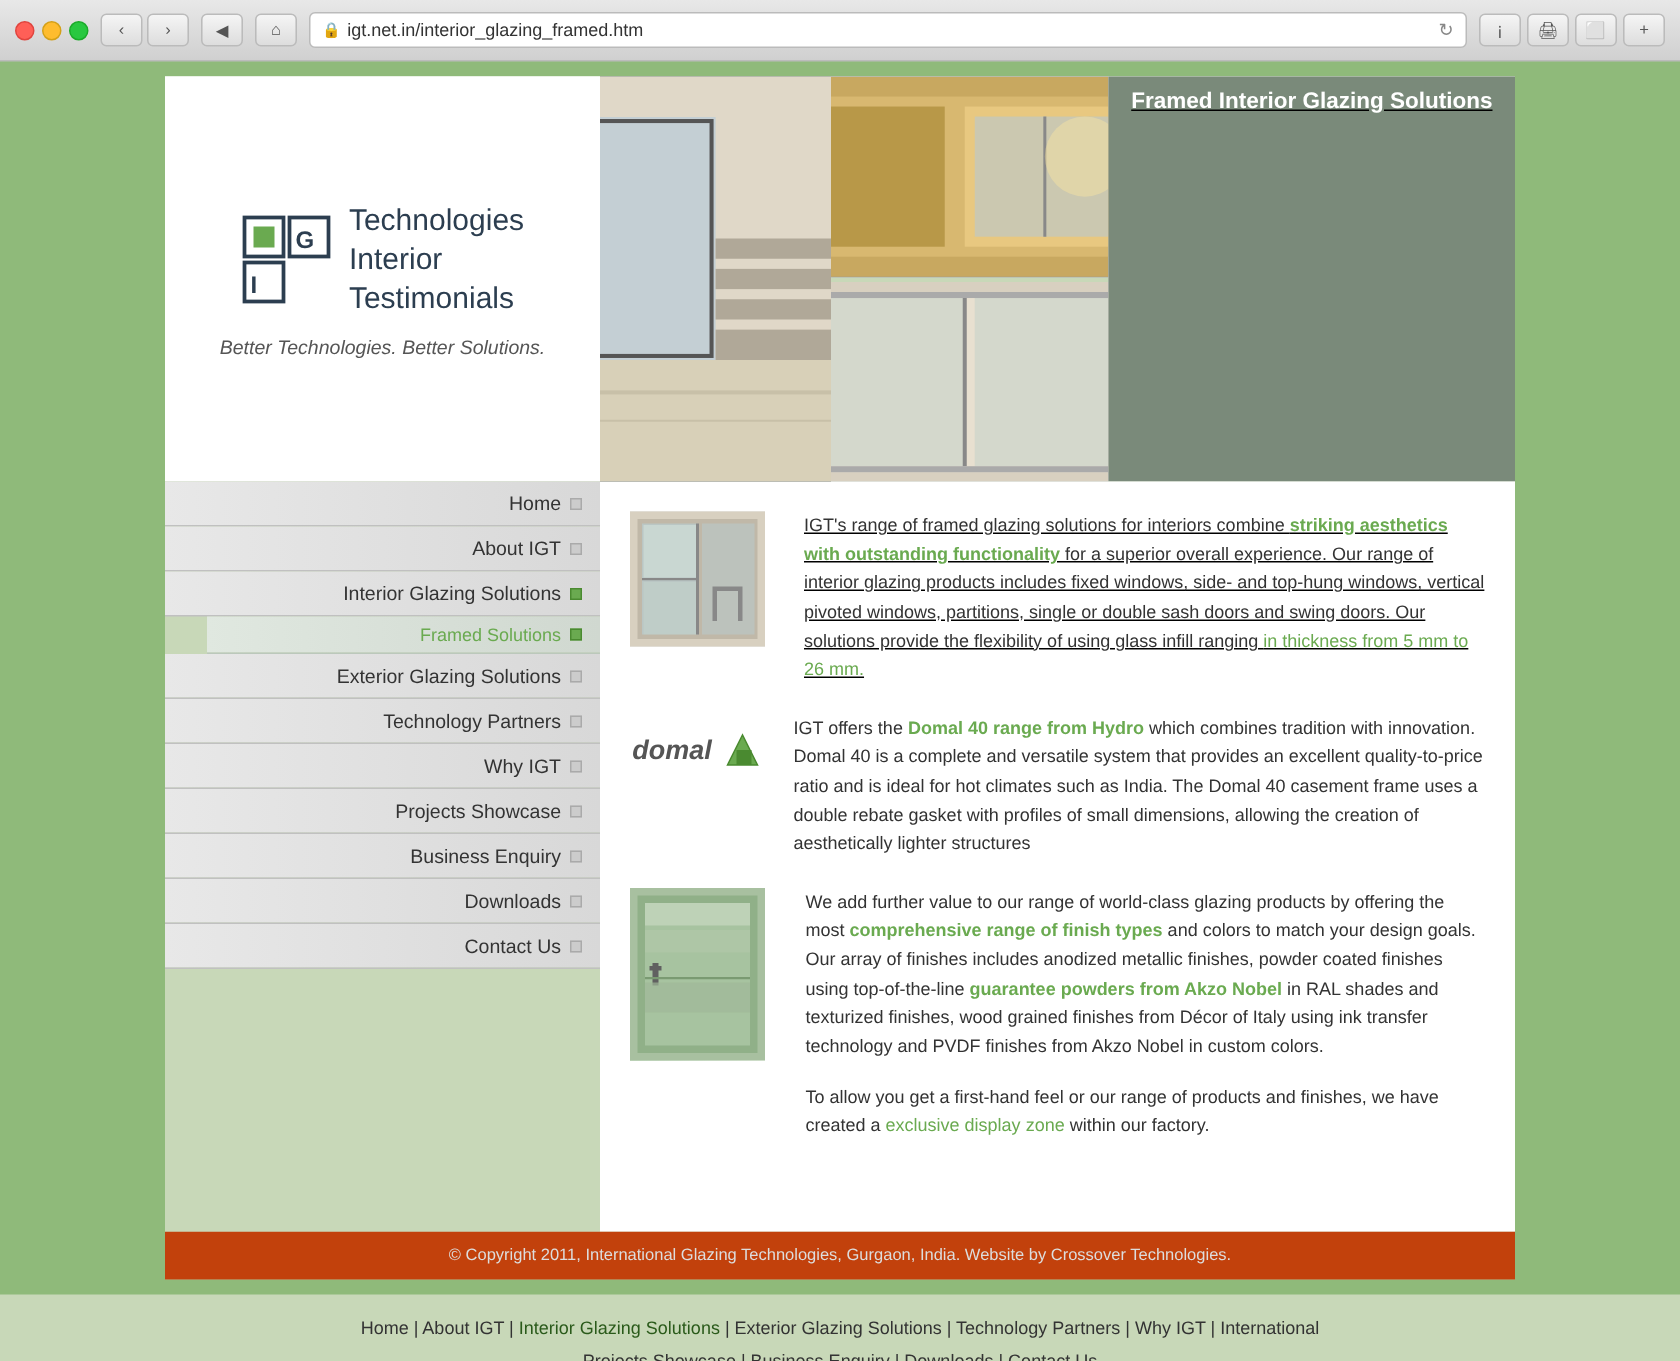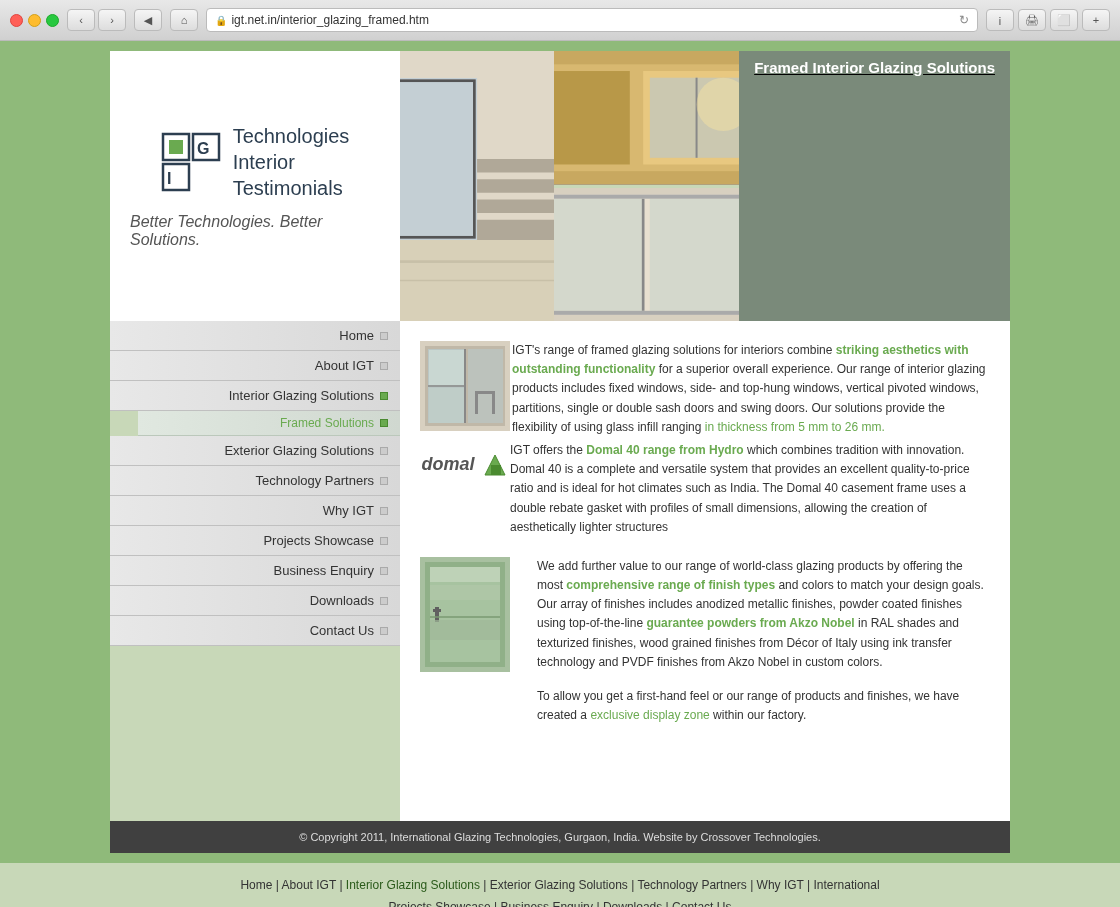--- a/index.html
+++ b/index.html
@@ -69,21 +69,21 @@
       display: flex;
       align-items: center;
       gap: 12px;
       margin-bottom: 6px;
     }
     .logo-icon {
       width: 60px;
       height: 60px;
     }
     .logo-text-block { font-size: 20px; color: #2c3e50; line-height: 1.3; }
-    .logo-tagline { font-size: 16px; color: #555; margin-top: 6px; font-style: italic; }
+    .logo-tagline { font-size: 13px; color: #555; margin-top: 6px; font-style: italic; }
 
     .header-images {
       flex: 1;
       display: flex;
       flex-direction: row;
       text-decoration: underline;
     }
     .header-top-images {
       display: flex;
       flex: 1;
@@ -178,22 +178,23 @@
     
     .main-content {
       flex: 1;
       background: white;
       padding: 20px;
       min-height: 500px;
     }
 
     .content-section {
       display: flex;
-      gap: 2px;
-      margin-bottom: 4px;
+      gap: 26px;
+      margin-bottom: 20px;
+      text-decoration: underline;
     }
     .content-img-placeholder {
       width: 90px;
       height: 90px;
       flex-shrink: 0;
       background: #c8c0b0;
       overflow: hidden;
     }
 
     .content-text {
@@ -204,21 +205,21 @@
     .content-text .highlight-green {
       color: #6aaa50;
       font-weight: bold;
     }
     .content-text .highlight-link {
       color: #6aaa50;
     }
 
     .domal-section {
       display: flex;
-      gap: 0;
+      gap: 19px;
       margin-bottom: 20px;
     }
     .domal-logo-area {
       width: 90px;
       flex-shrink: 0;
       display: flex;
       flex-direction: column;
       align-items: center;
       padding-top: 10px;
     }
@@ -230,21 +231,21 @@
     }
     .finish-img {
       width: 90px;
       height: 115px;
       flex-shrink: 0;
       background: linear-gradient(135deg, #a0c098 0%, #78a870 50%, #b8d0b0 100%);
     }
 
     
     .site-footer {
-      background: #404040;
+      background: #c2410c;
       color: #ddd;
       text-align: center;
       padding: 10px;
       font-size: 11px;
     }
 
     
     .bottom-nav {
       text-align: center;
       padding: 12px 10px;

